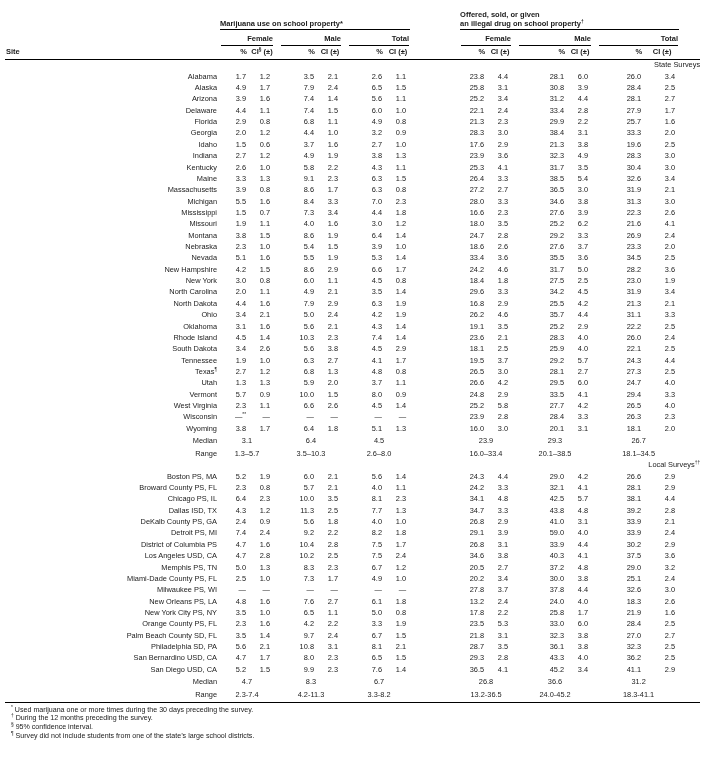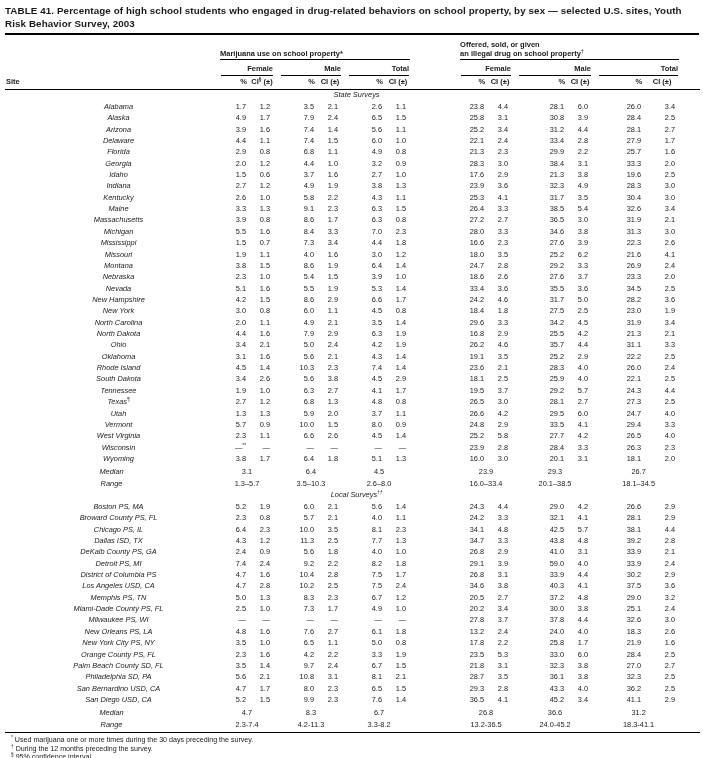--- a/index.html
+++ b/index.html
@@ -27,38 +27,37 @@
                 margin:0 4px;text-align:right;}
   tr.h3 th{border-bottom:1.1px solid #000;padding:2px 0 2px 0;}
   th.bb{border-bottom:1.1px solid #000;}
   th.site-col{text-align:left;vertical-align:bottom;font-weight:bold;
               font-size:7.5px;padding:0 0 2px 1px;}
   th.pct{text-align:right;padding-right:1px;}
   th.ci{text-align:center;}
   
   tbody td{font-size:7.4px;line-height:1.05;padding:1.8px 0;white-space:nowrap;
            overflow:hidden;}
-  td.site{text-align:center;font-style:italic;}
+  td.site{text-align:right;}
   td.sec{padding-left:8px;}
   td.row-name{padding-left:15px;}
   td.flush{padding-left:1px;}
   td.pct{text-align:right;padding-right:1px;}
   td.ci{text-align:right;padding-right:7px;}
   td.pair{text-align:center;}
   tr.median-row td,tr.range-row td{padding-top:3px;}
   tr.endrow td{border-bottom:1.8px solid #000;padding-bottom:3px;}
   
   .footnotes{padding:3px 0 0 3px;}
   .fn{font-size:7.1px;line-height:8.7px;padding-left:12px;text-indent:-9px;}
 </style>
 </head>
 <body>
 
 <div class="page">
-  <div class="title">TABLE 41. Percentage of high school students who engaged in drug-related behaviors on school property, by sex — selected U.S. sites, Youth Risk Behavior Survey, 2003</div>
 
   <table>
     <colgroup>
       <col class="c-site">
         <col class="c-p1">
         <col class="c-ci1">
         <col class="c-p2">
         <col class="c-ci2">
       <col class="c-p3">
         <col class="c-ci3">

